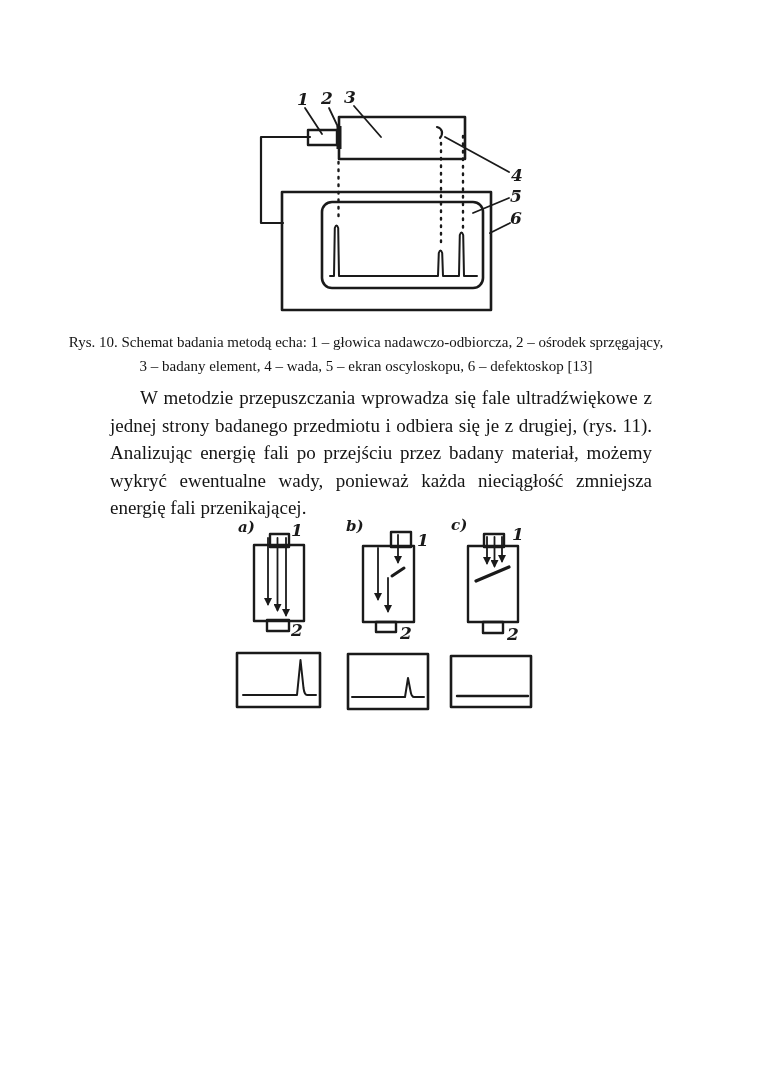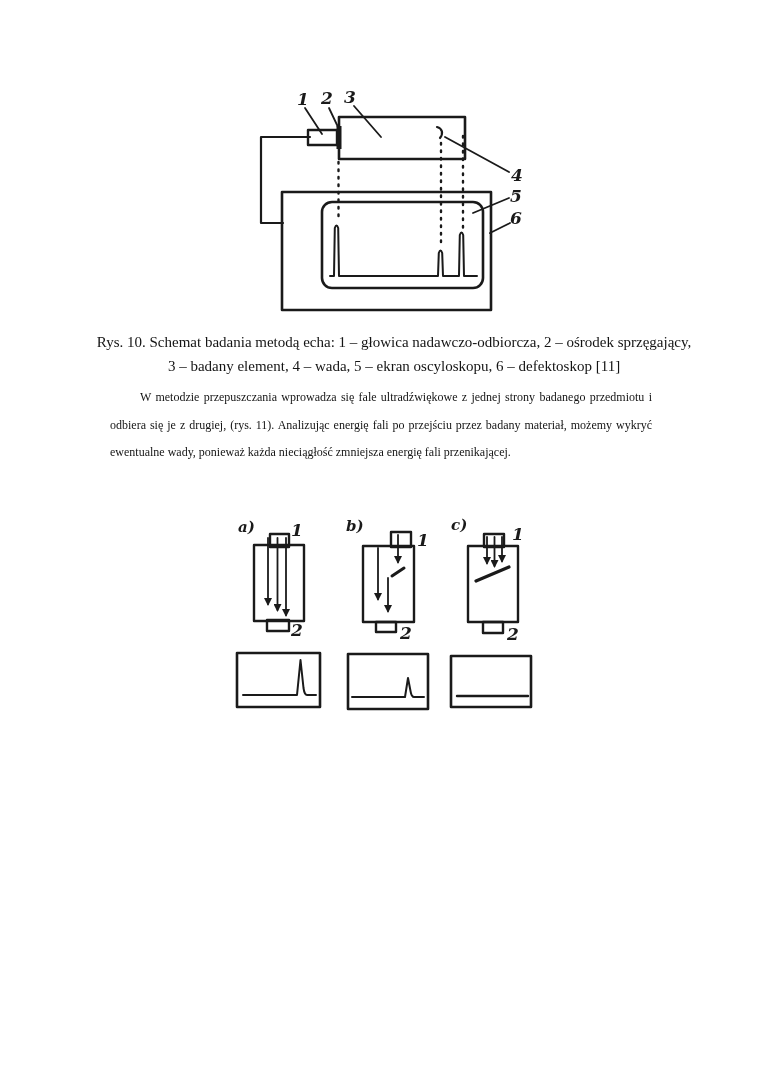--- a/index.html
+++ b/index.html
@@ -20,28 +20,28 @@
     font-style:italic;font-weight:bold;
     font-size:17px;fill:#1a1a1a;stroke:none;
     text-anchor:middle;
   }
   svg text.fig-variant{
     font-family:"DejaVu Serif","Liberation Serif",serif;
     font-style:italic;font-weight:bold;
     font-size:15px;fill:#1a1a1a;stroke:none;
   }
   .caption{
-    left:84px;width:620px;
+    left:56px;width:620px;
     text-align:center;
     font-size:15px;line-height:24px;
     color:#141414;
   }
   .bodytext{
     left:110px;width:542px;
-    font-size:12px;line-height:27.5px;
+    font-size:19px;line-height:27.5px;
     text-align:justify;
     text-indent:30px;
     color:#141414;
   }
 </style>
 </head>
 <body>
 
 <div id="page">
 
@@ -82,21 +82,21 @@
     <text class="fig-label" x="303" y="105">1</text>
     <text class="fig-label" x="327" y="104">2</text>
     <text class="fig-label" x="350" y="103">3</text>
     <text class="fig-label" x="517" y="181">4</text>
     <text class="fig-label" x="516" y="202">5</text>
     <text class="fig-label" x="516" y="224">6</text>
   </svg>
 
   <div class="abs caption" style="top:330px">
     <div>Rys. 10. Schemat badania metodą echa: 1 – głowica nadawczo-odbiorcza, 2 – ośrodek sprzęgający,</div>
-    <div>3 – badany element, 4 – wada, 5 – ekran oscyloskopu, 6 – defektoskop [11]</div>
+    <div>3 – badany element, 4 – wada, 5 – ekran oscyloskopu, 6 – defektoskop [13]</div>
   </div>
 
   <div class="abs bodytext" style="top:384px">W metodzie przepuszczania wprowadza się fale ultradźwiękowe z jednej strony badanego przedmiotu i odbiera się je z drugiej, (rys. 11). Analizując energię fali po przejściu przez badany materiał, możemy wykryć ewentualne wady, ponieważ każda nieciągłość zmniejsza energię fali przenikającej.</div>
 
   <svg class="abs" style="left:225px;top:510px" width="330" height="212" viewBox="225 510 330 212">
     <defs>
       <marker id="arr11" markerUnits="userSpaceOnUse" markerWidth="8" markerHeight="8" viewBox="0 0 8 8" refX="6" refY="4" orient="auto">
         <path d="M0,0 L8,4 L0,8 z" fill="#1a1a1a"></path>
       </marker>
     </defs>

